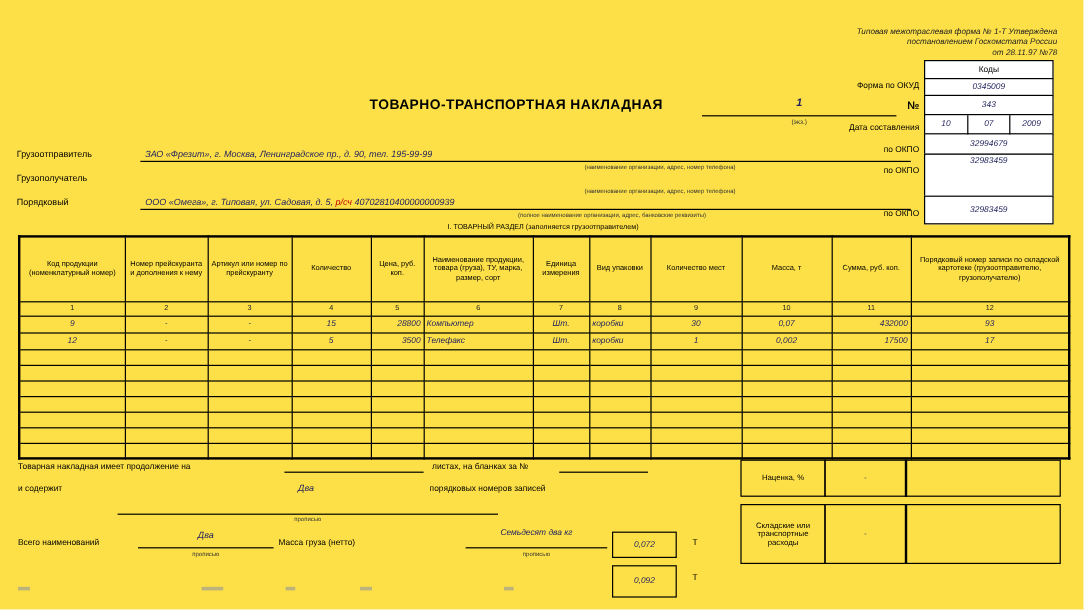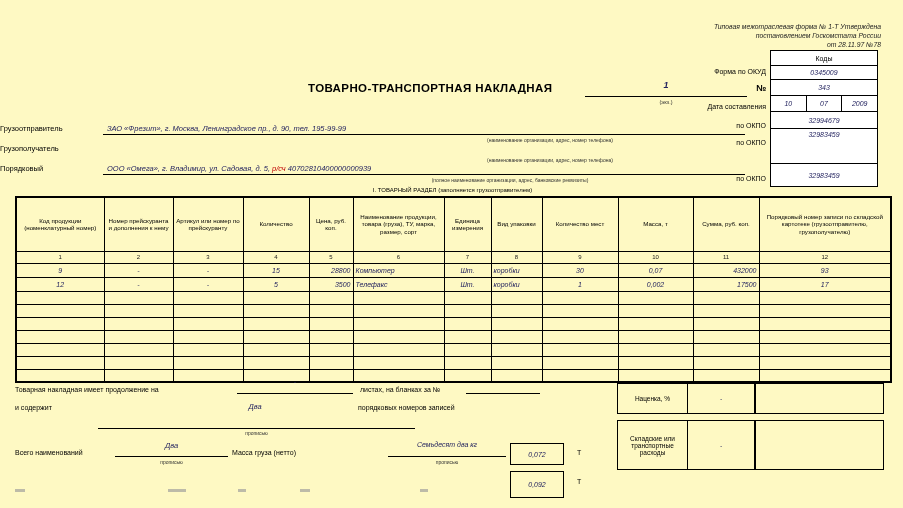--- a/index.html
+++ b/index.html
@@ -1,35 +1,35 @@
 <!DOCTYPE html>
 <html><head>
 <meta charset="utf-8">
 <style>
   html,body{margin:0;padding:0;background:#fff;}
-  .page{position:relative;width:903px;height:508px;background:#fef9c3;overflow:hidden;
+  .page{position:relative;width:903px;height:508px;background:#fde047;overflow:hidden;
         font-family:"Liberation Sans",sans-serif;color:#000;}
   .abs{position:absolute;}
   .fineprint{top:22px;right:22px;text-align:right;font-size:6.8px;font-style:italic;color:#222;line-height:1.35;}
   .title{left:308px;top:82px;font-size:11.5px;font-weight:bold;letter-spacing:.4px;}
   .ink{color:#23235f;font-style:italic;}
   .red{color:#c00000;}
   .copy-line{left:585px;top:80px;width:162px;height:16px;border-bottom:1.5px solid #000;}
   .copy-num{left:585px;top:80px;width:162px;text-align:center;font-size:9px;font-weight:bold;}
   .copy-label{left:585px;top:99px;width:162px;text-align:center;font-size:5.5px;color:#333;}
   .rightlabel{left:560px;width:206px;text-align:right;font-size:7px;}
   .codes{left:770px;top:50px;width:108px;font-size:7px;}
   .cc{border:1.5px solid #000;margin-top:-1.5px;box-sizing:border-box;display:flex;
       align-items:center;justify-content:center;text-align:center;background:#fff;}
   .cc.first{margin-top:0;}
   .cc.top{align-items:flex-start;padding-top:2px;}
   .daterow{padding:0;}
   .daterow span{flex:1;height:100%;display:flex;align-items:center;justify-content:center;}
   .daterow span + span{border-left:1.5px solid #000;}
-  .party{left:0;width:745px;display:flex;font-size:7.5px;}
+  .party{left:14px;width:745px;display:flex;font-size:7.5px;}
   .plabel{width:103px;flex:0 0 103px;}
   .pvalue{flex:1;border-bottom:1.5px solid #000;padding:0 4px 1px 4px;}
   .sublabel{font-size:5px;color:#333;text-align:center;}
   .section-h{left:15px;top:187px;width:875px;text-align:center;font-size:6px;}
   table.goods{position:absolute;left:15px;top:196px;width:875px;border-collapse:collapse;
       table-layout:fixed;font-size:6.5px;border:2px solid #000;}
   table.goods th,table.goods td{border:1px solid #000;padding:0 2px;overflow:hidden;box-sizing:border-box;}
   table.goods thead th{height:54px;font-weight:normal;text-align:center;vertical-align:middle;
       font-size:6.2px;line-height:1.25;}
   tr.numrow td{height:12px;text-align:center;font-size:6px;color:#222;}
@@ -90,21 +90,21 @@
   </div>
   <div class="abs sublabel" style="left:340px;top:137px;width:420px;">(наименование организации, адрес, номер телефона)</div>
 
   <div class="abs party" style="top:144px;align-items:flex-end;">
     <span class="plabel">Грузополучатель</span>
   </div>
   <div class="abs sublabel" style="left:340px;top:157px;width:420px;">(наименование организации, адрес, номер телефона)</div>
 
   <div class="abs party" style="top:164px;">
     <span class="plabel">Порядковый</span>
-    <span class="pvalue ink"><span>ООО «Омега», г. Владимир, ул. Садовая, д. 5,</span> <span class="red">р/сч</span> <span>40702810400000000939</span></span>
+    <span class="pvalue ink"><span>ООО «Омега», г. Типовая, ул. Садовая, д. 5,</span> <span class="red">р/сч</span> <span>40702810400000000939</span></span>
   </div>
   <div class="abs sublabel" style="left:300px;top:177px;width:420px;">(полное наименование организации, адрес, банковские реквизиты)</div>
 
   <div class="abs section-h">I. ТОВАРНЫЙ РАЗДЕЛ (заполняется грузоотправителем)</div>
 
   <table class="goods">
     <colgroup>
       <col style="width:88px;">
         <col style="width:69px;">
         <col style="width:70px;">

